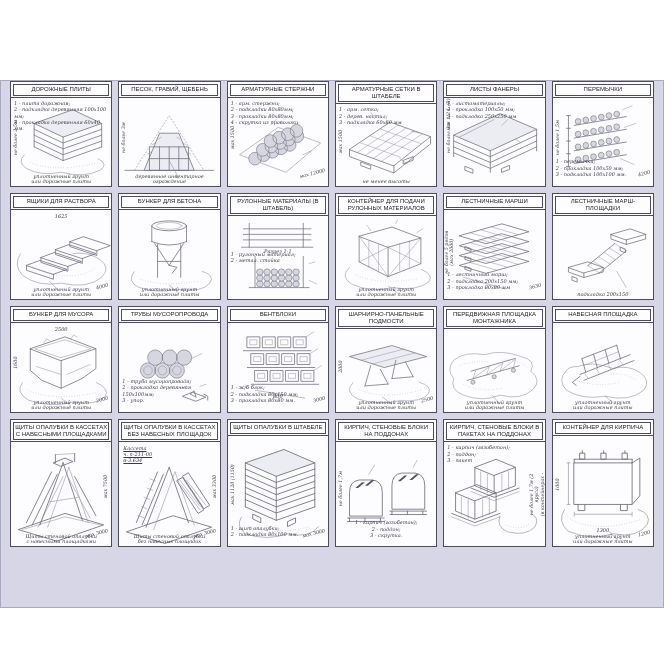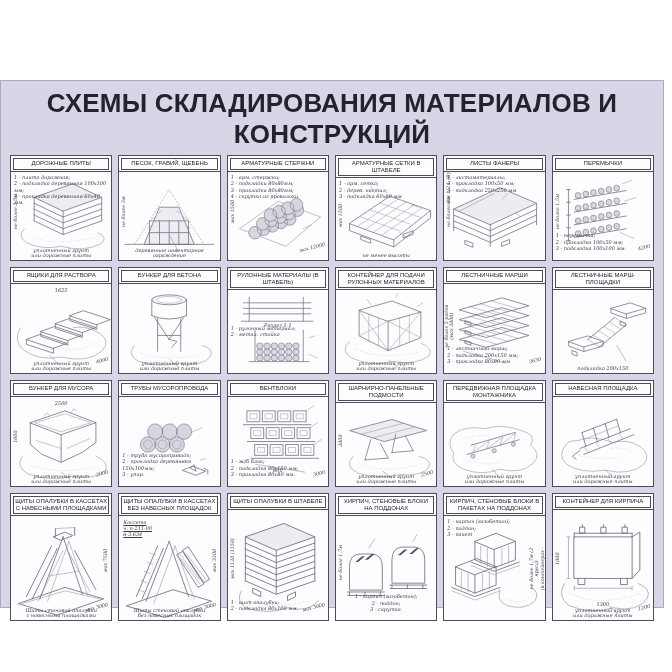--- a/index.html
+++ b/index.html
@@ -30,21 +30,20 @@
   .lab{position:absolute;top:3px;left:50%;transform:translateX(-50%);font:italic 5px "DejaVu Serif",serif;color:#3a3a46;white-space:pre-line;text-align:center}
   .lab.ll{left:4px;transform:none;text-align:left;text-decoration:underline}
   .lab.lb{top:auto;bottom:13px}
   .dim{position:absolute;bottom:10px;right:3px;font:italic 4.8px "DejaVu Serif",serif;color:#3a3a46;transform:rotate(-14deg)}
   .cap{position:absolute;bottom:1px;left:0;right:0;text-align:center;font:italic 5px "DejaVu Serif",serif;color:#3a3a46;line-height:1.15;white-space:pre-line}
 </style>
 </head>
 <body>
 
 <div class="poster">
-  <div class="title">СХЕМЫ СКЛАДИРОВАНИЯ МАТЕРИАЛОВ И КОНСТРУКЦИЙ</div>
   <div class="grid">
 
     <div class="cell">
       <div class="head">
           <div class="ct">ДОРОЖНЫЕ ПЛИТЫ</div>
         </div>
       <div class="body">
         <svg class="dr" viewBox="0 0 104 90" preserveAspectRatio="none">
           <path class="df" d="M24 26 L64 12 L94 26 L54 40 Z"></path>
           <path class="d" d="M24 26 V50 M54 40 V64 M94 26 V50 M24 32 L54 46 L94 32 M24 38 L54 52 L94 38 M24 44 L54 58 L94 44 M24 50 L54 64 L94 50"></path>

